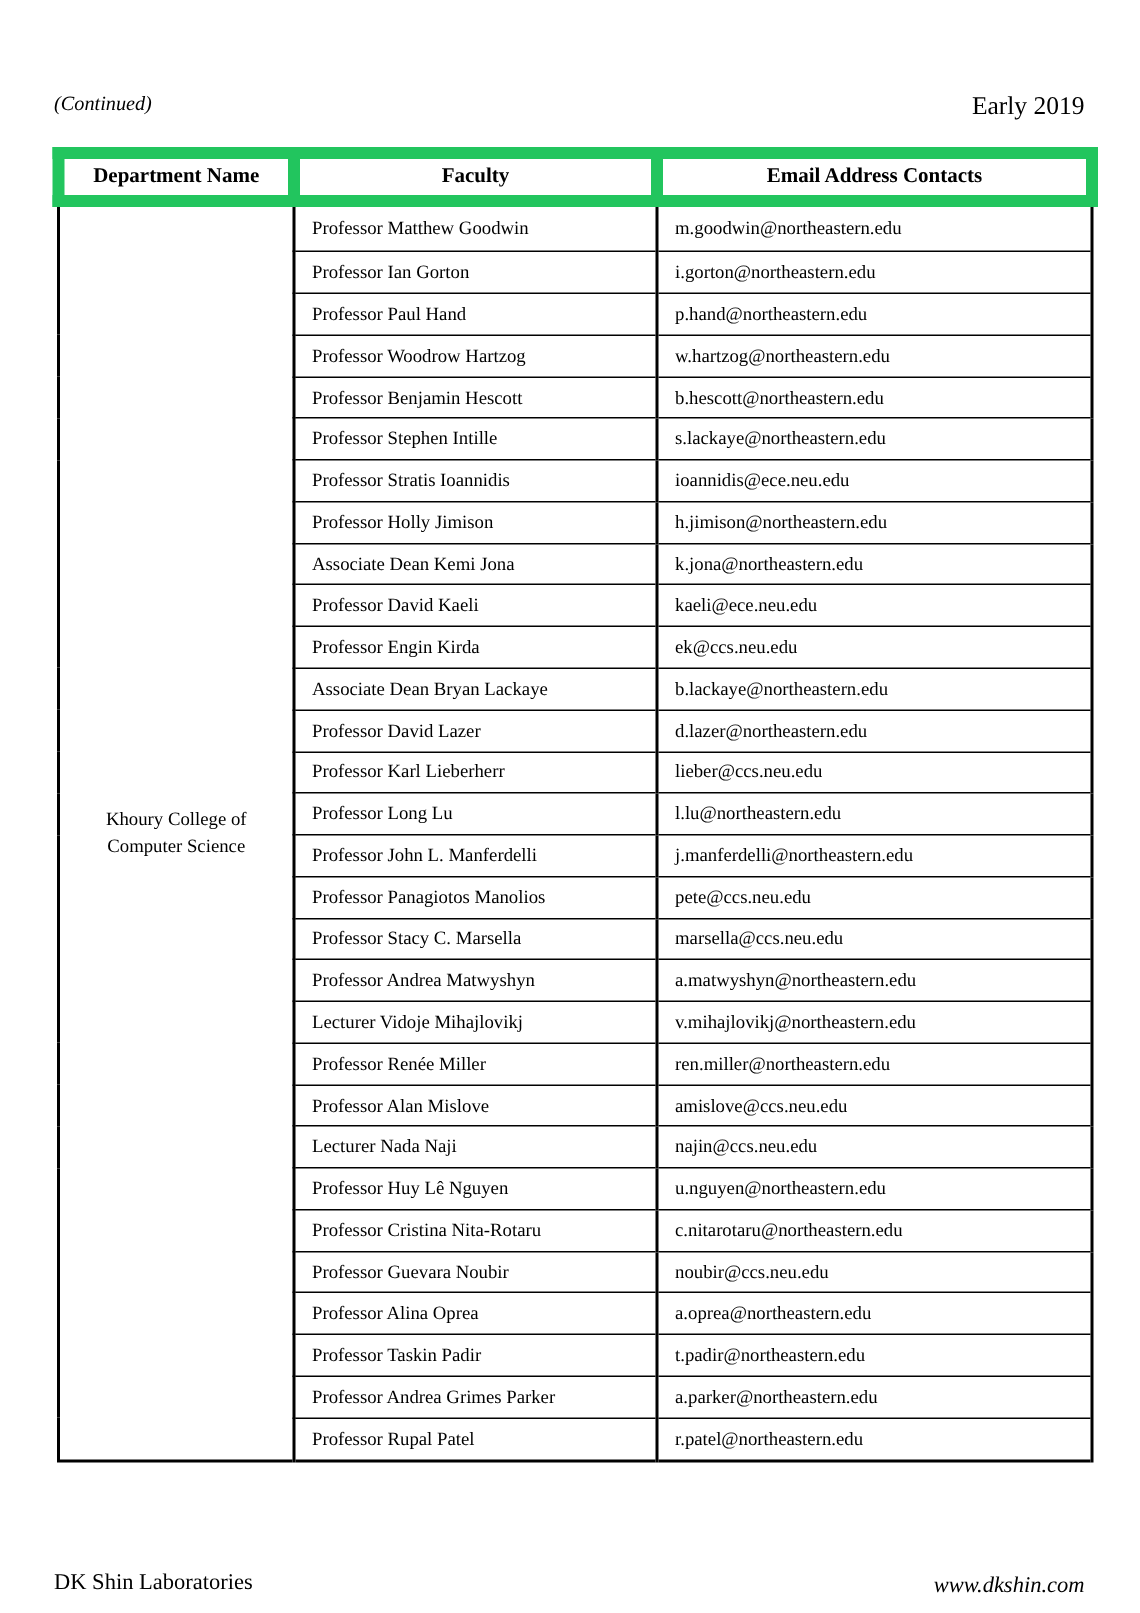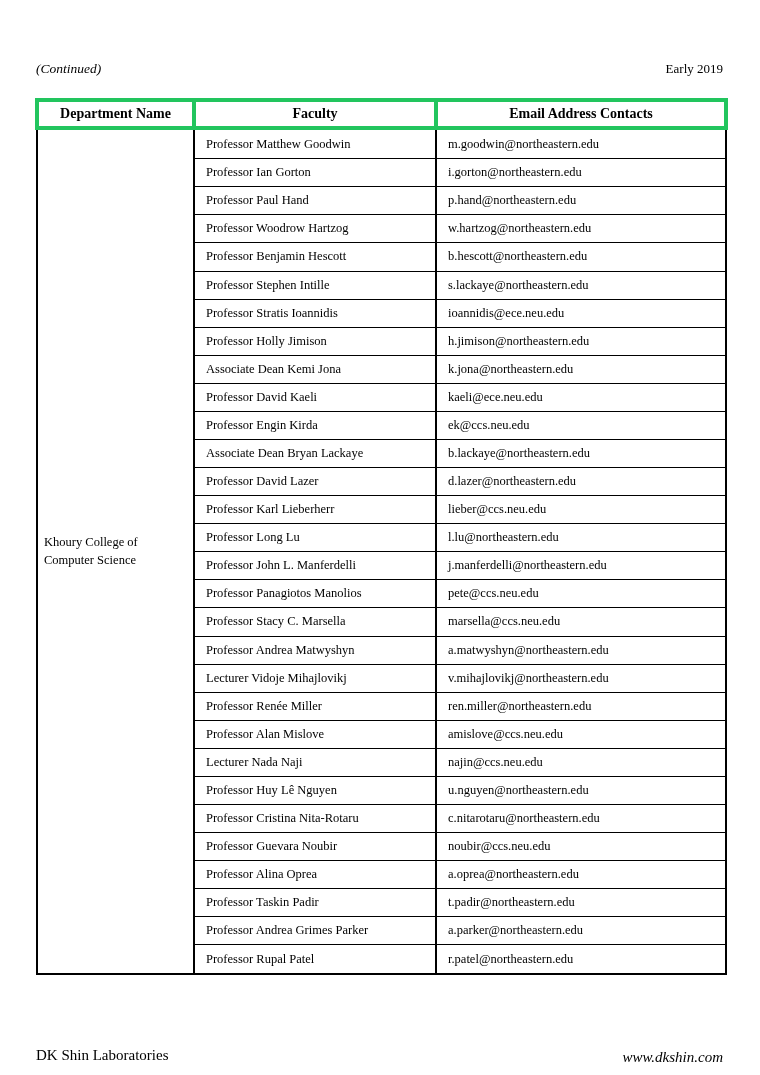--- a/index.html
+++ b/index.html
@@ -21,54 +21,54 @@
     position: absolute;
     left: 36px;
     top: 61px;
     font-size: 13.5px;
     font-style: italic;
   }
   .date-label {
     position: absolute;
     right: 37px;
     top: 61px;
-    font-size: 13px;
+    font-size: 17px;
   }
   table.contacts {
     position: absolute;
     left: 35px;
     top: 98px;
     width: 689px;
     height: 877px;
     border-collapse: collapse;
     table-layout: fixed;
     border: 2px solid #000000;
   }
   table.contacts th {
-    border: 4px solid #22c55e;
+    border: 8px solid #22c55e;
     font-size: 14px;
     font-weight: bold;
     text-align: center;
     vertical-align: middle;
     height: 24px;
     padding: 0 2px;
   }
   table.contacts td {
     border-top: 1px solid #000000;
     border-bottom: 1px solid #000000;
     border-left: 2px solid #000000;
     border-right: 2px solid #000000;
     font-size: 12.5px;
     vertical-align: middle;
     padding: 0 4px 0 11px;
     overflow: hidden;
     white-space: nowrap;
   }
   table.contacts td.dept-cell {
-    text-align: left;
+    text-align: center;
     vertical-align: middle;
     padding: 0 6px;
     white-space: normal;
     line-height: 1.4;
   }
   .footer-org {
     position: absolute;
     left: 36px;
     top: 1011px;
     font-size: 15px;

